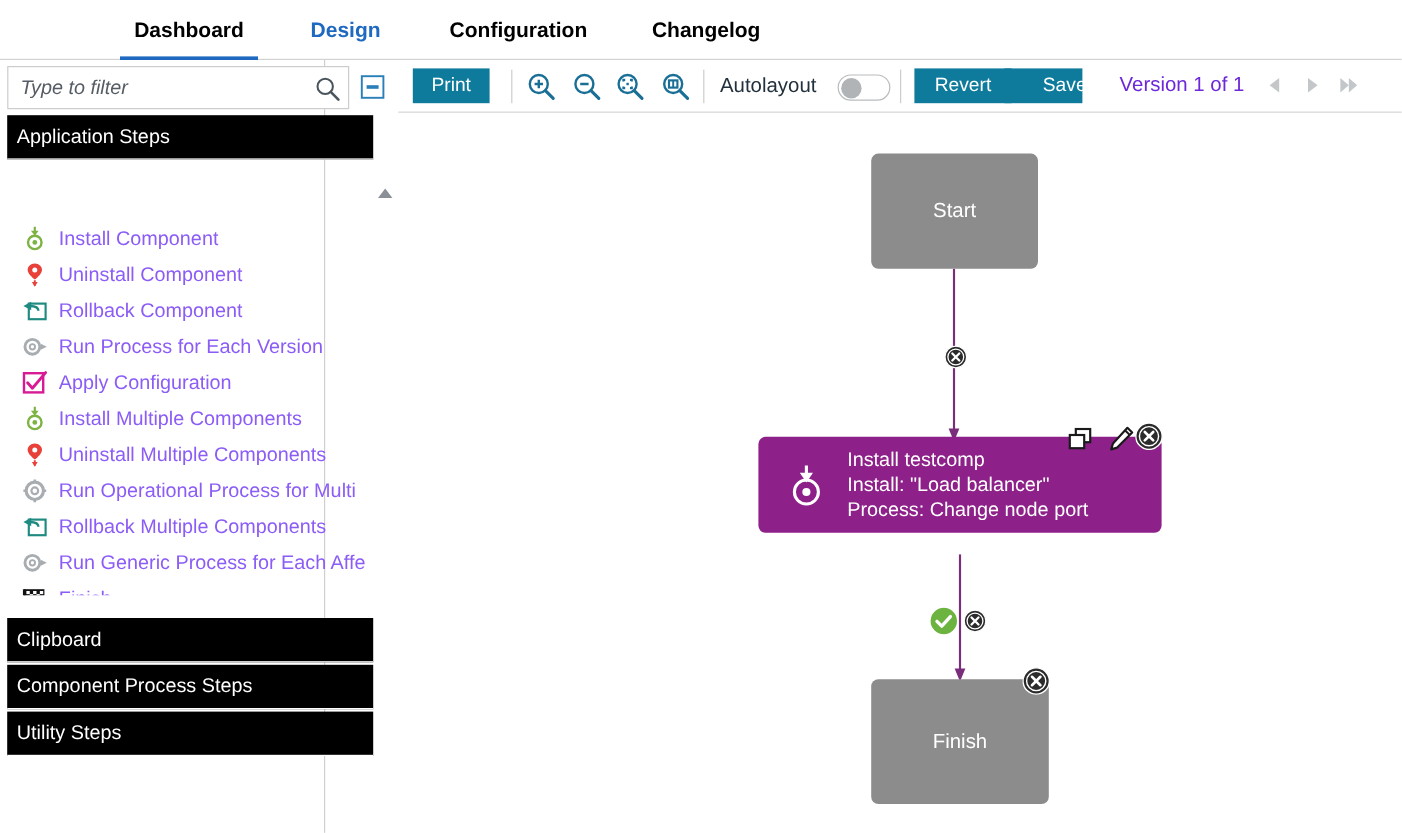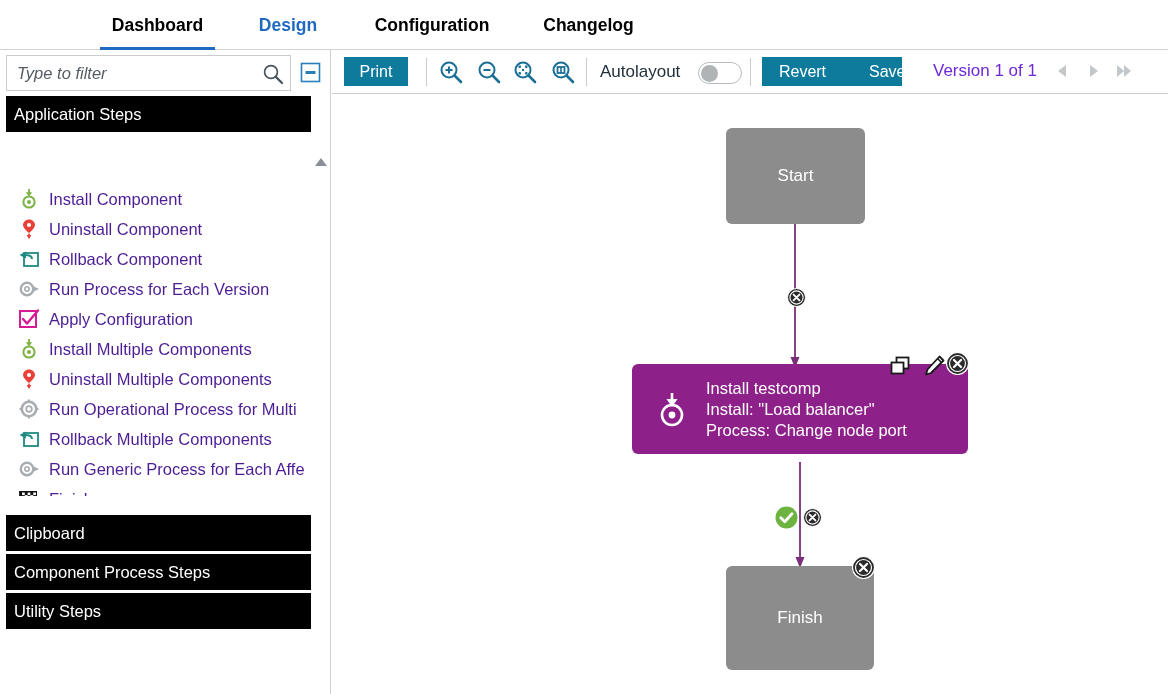--- a/index.html
+++ b/index.html
@@ -31,21 +31,21 @@
   .tab.link { color: #1f69c0; }
   .tab .underline {
     position: absolute; left: 0; bottom: 0;
     width: 100%; height: 3px;
     background: #1f69c0;
   }
 
   
   #sidebar {
     position: absolute; left: 0; top: 50px;
-    width: 331px; height: 644px;
+    width: 271px; height: 644px;
     background: #ffffff;
     border-right: 1px solid #cfcfcf;
     text-decoration: underline;
   }
   #filterrow {
     position: absolute; left: 0; top: 5px;
     width: 331px; height: 38px;
   }
   #filterbox {
     position: absolute; left: 6px; top: 0;
@@ -89,21 +89,21 @@
     position: absolute; left: 6px; top: 134px;
     width: 305px; height: 312px;
     overflow: hidden;
   }
   .step-item {
     position: relative;
     height: 30px;
     display: flex; align-items: center;
     padding-left: 12px;
     font-size: 16.5px;
-    color: #4c1d95;
+    color: #8b5cf6;
     white-space: nowrap;
     overflow: hidden;
     cursor: pointer;
   }
   .step-item .sicon {
     width: 22px; height: 22px;
     margin-right: 9px;
     flex: 0 0 22px;
     display: flex; align-items: center; justify-content: center;
   }
@@ -490,21 +490,21 @@
   </div>
 
   <span class="conn-icon" style="left:455px;top:194px;">
     <svg width="19" height="19" viewBox="0 0 19 19">
       <circle cx="9.5" cy="9.5" r="9" fill="#2b2b2b" stroke="#ffffff" stroke-width="1"></circle>
       <circle cx="9.5" cy="9.5" r="6.6" fill="none" stroke="#ffffff" stroke-width="1.1"></circle>
       <path d="M6.6 6.6 L12.4 12.4 M12.4 6.6 L6.6 12.4" stroke="#ffffff" stroke-width="1.9" stroke-linecap="round"></path>
     </svg>
   </span>
 
-  <div class="node step" style="left:300px;top:270px;width:336px;height:90px;">
+  <div class="node step" style="left:300px;top:270px;width:336px;height:80px;">
     <span class="node-icon">
       <svg width="40" height="40" viewBox="0 0 40 40">
         <line x1="20" y1="4" x2="20" y2="14" stroke="#ffffff" stroke-width="2.6"></line>
         <polygon points="20,18 14.5,10 25.5,10" fill="#ffffff"></polygon>
         <circle cx="20" cy="26" r="10" fill="none" stroke="#ffffff" stroke-width="2.6"></circle>
         <circle cx="20" cy="26" r="3.4" fill="#ffffff"></circle>
       </svg>
     </span>
     <div>
       <div class="node-text">Install testcomp</div>

